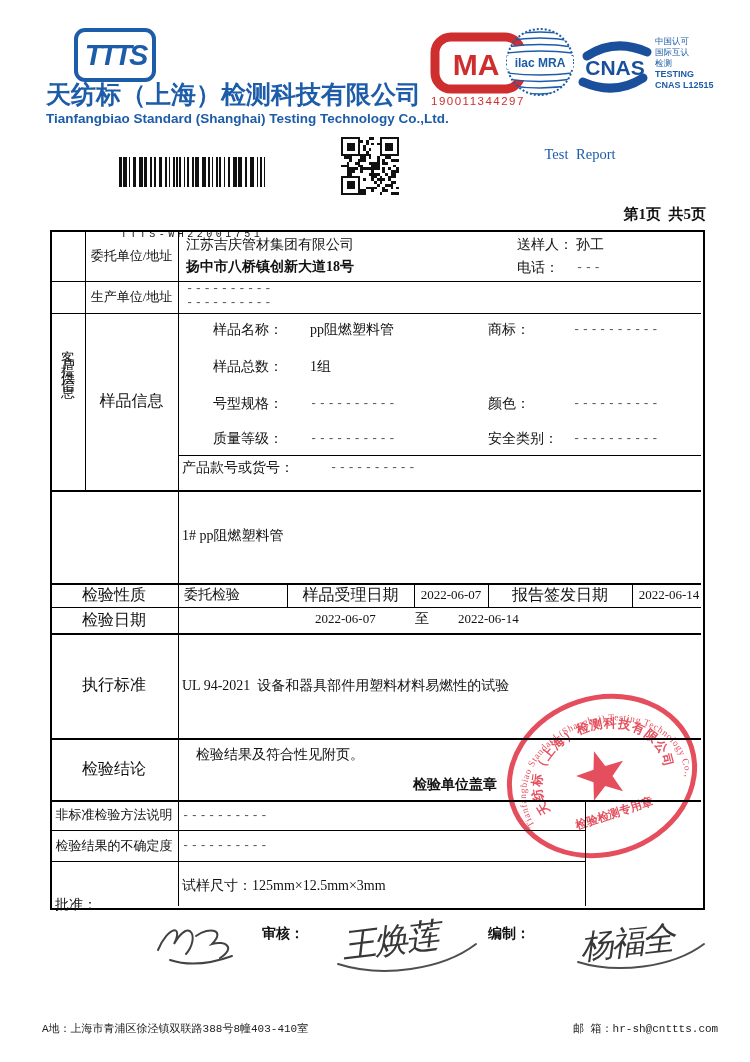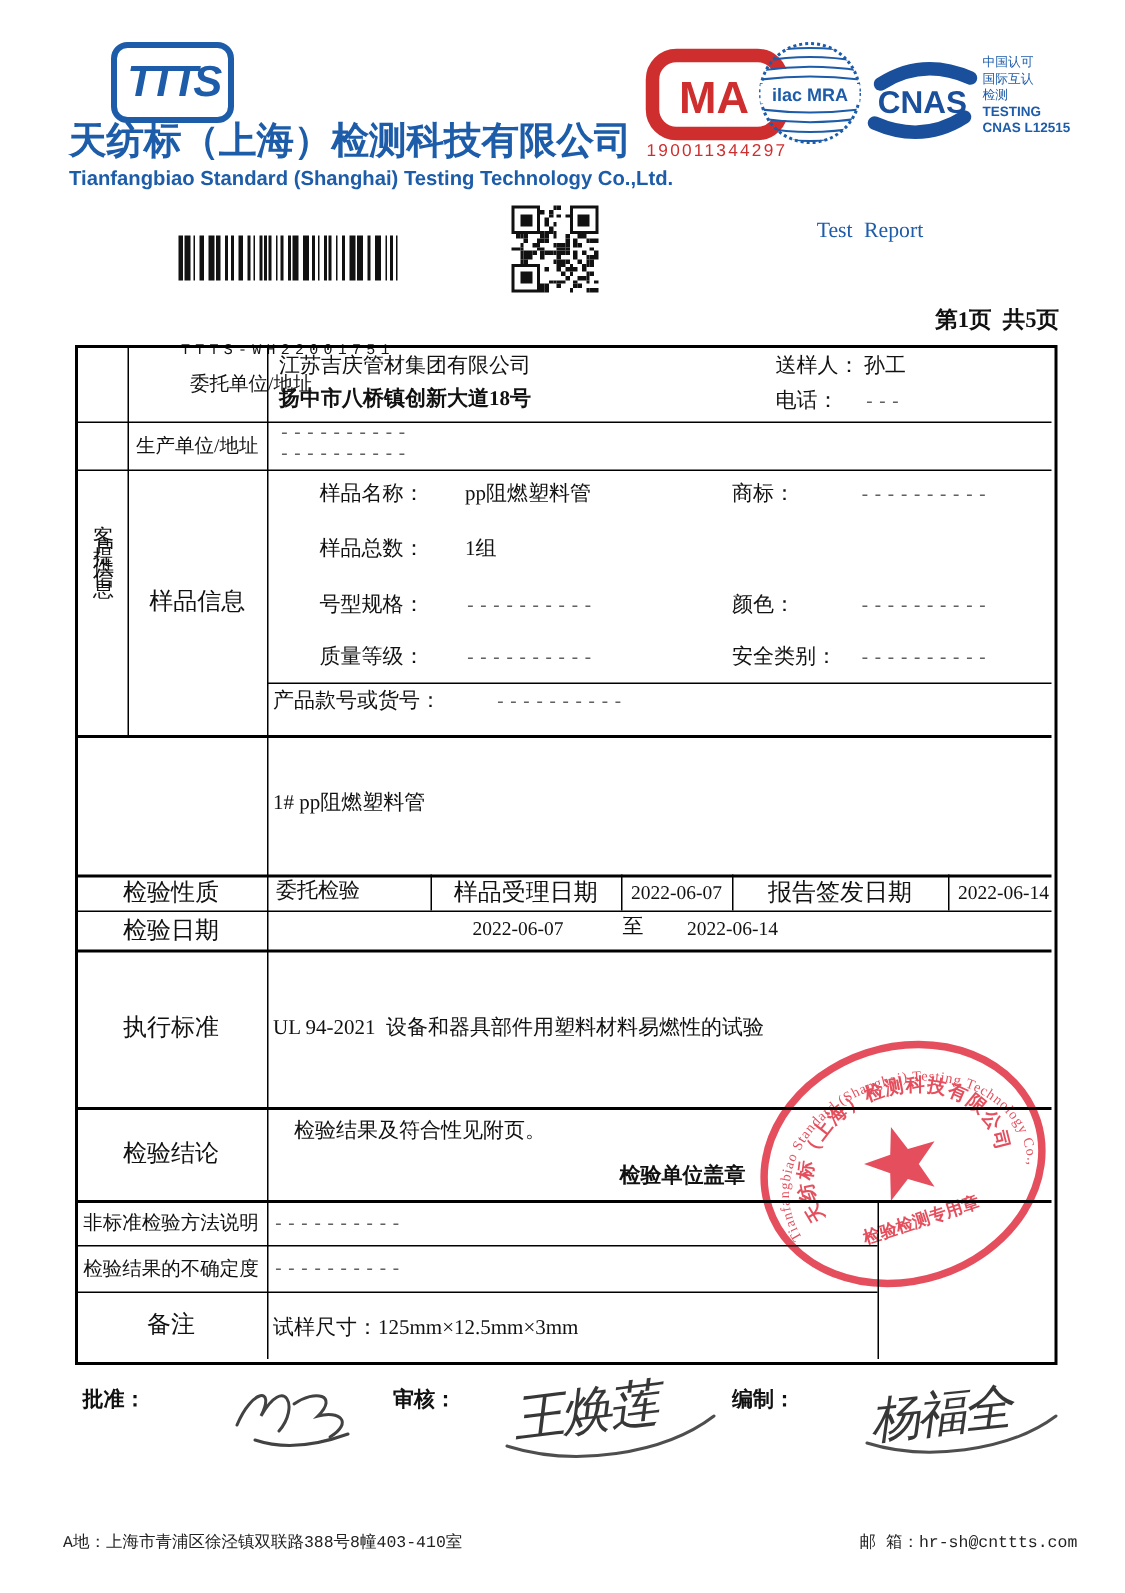--- a/index.html
+++ b/index.html
@@ -260,21 +260,21 @@
       <div class="line" style="left: 414px; top: 583px; width: 1px; height: 24px;"></div>
       <div class="line" style="left: 488px; top: 583px; width: 1px; height: 24px;"></div>
       <div class="line" style="left: 632px; top: 583px; width: 1px; height: 24px;"></div>
       <div class="line" style="left: 585px; top: 800px; width: 1px; height: 106px;"></div>
     </div>
 
   <div class="cell" style="left:50px;top:230px;width:35px;height:260px;">
     <span style="writing-mode:vertical-rl;letter-spacing:7px;font-size:14px;">客户提供信息</span>
   </div>
 
-  <div class="cell" style="left:85px;top:230px;width:93px;height:51px;font-size:13px;margin-left:36px;">
+  <div class="cell" style="left:85px;top:230px;width:93px;height:51px;font-size:13px;">
     <span>委托单位/地址</span>
   </div>
   <div class="t" style="left:186px;top:237px;">江苏吉庆管材集团有限公司</div>
   <div class="t" style="left:186px;top:259px;font-weight:bold;">扬中市八桥镇创新大道18号</div>
   <div class="t" style="left:517px;top:237px;">送样人：</div>
   <div class="t" style="left:576px;top:237px;">孙工</div>
   <div class="t" style="left:517px;top:260px;">电话：</div>
   <div class="t dash" style="left:576px;top:262px;">---</div>
 
   <div class="cell" style="left:85px;top:281px;width:93px;height:32px;font-size:13px;">
@@ -343,42 +343,39 @@
   <div class="cell" style="left:50px;top:800px;width:128px;height:30px;font-size:13px;">
     <span>非标准检验方法说明</span>
   </div>
   <div class="t dash" style="left:182px;top:810px;">----------</div>
 
   <div class="cell" style="left:50px;top:830px;width:128px;height:31px;font-size:13px;">
     <span>检验结果的不确定度</span>
   </div>
   <div class="t dash" style="left:182px;top:840px;">----------</div>
 
-  <div class="cell" style="left:50px;top:861px;width:128px;height:45px;">
-    <span>备注</span>
-  </div>
   <div class="t" style="left:182px;top:878px;">试样尺寸：125mm×12.5mm×3mm</div>
 
   <svg style="left:497px;top:686px;mix-blend-mode:multiply;opacity:.9;" width="210" height="180" viewBox="0 0 210 180">
     <g transform="rotate(-18 105 90)" fill="none">
       <ellipse cx="105" cy="90" rx="94" ry="78" stroke="#e23b4b" stroke-width="5"></ellipse>
       <path id="sealOuter" d="M 26,116 A 81,65 0 1 1 184,116" fill="none"></path>
       <text font-family="Liberation Serif, DejaVu Serif, serif" font-size="9.5" fill="#e23b4b" letter-spacing="0.6">
         <textPath href="#sealOuter">Tianfangbiao Standard (Shanghai) Testing Technology Co.,Ltd.</textPath>
       </text>
       <path id="sealInner" d="M 45,108 A 63,50 0 1 1 165,108" fill="none"></path>
       <text font-family="Liberation Sans, DejaVu Sans, sans-serif" font-size="12.5" font-weight="bold" fill="#e23b4b" letter-spacing="1">
         <textPath href="#sealInner">天纺标（上海）检测科技有限公司</textPath>
       </text>
       <polygon points="105,64 111.2,81.5 129.7,82 115,93.2 120.3,111 105,100.5 89.7,111 95,93.2 80.3,82 98.8,81.5" fill="#e23b4b"></polygon>
       <text x="105" y="133" text-anchor="middle" font-family="Liberation Sans, DejaVu Sans, sans-serif" font-size="11.5" font-weight="bold" fill="#e23b4b">检验检测专用章</text>
     </g>
   </svg>
 
-  <div class="t" style="left:55px;top:926px;font-weight:bold;">批准：</div>
+  <div class="t" style="left:55px;top:897px;font-weight:normal;">批准：</div>
   <svg style="left:140px;top:912px;" width="115" height="58" viewBox="0 0 115 58">
     <g stroke="#222" stroke-width="2" fill="none" stroke-linecap="round" opacity=".85">
       <path d="M18,38 C28,14 44,12 34,32 C50,4 60,26 46,42"></path>
       <path d="M56,24 C70,14 86,18 72,32 C86,28 96,36 80,46"></path>
       <path d="M30,48 C48,54 70,52 92,44"></path>
     </g>
   </svg>
   <div class="t" style="left:262px;top:926px;font-weight:bold;">审核：</div>
   <svg style="left:330px;top:906px;" width="155" height="72" viewBox="0 0 155 72">
     <text class="sig-text" x="12" y="44" font-size="34" transform="rotate(-7 77 36)">王焕莲</text>

